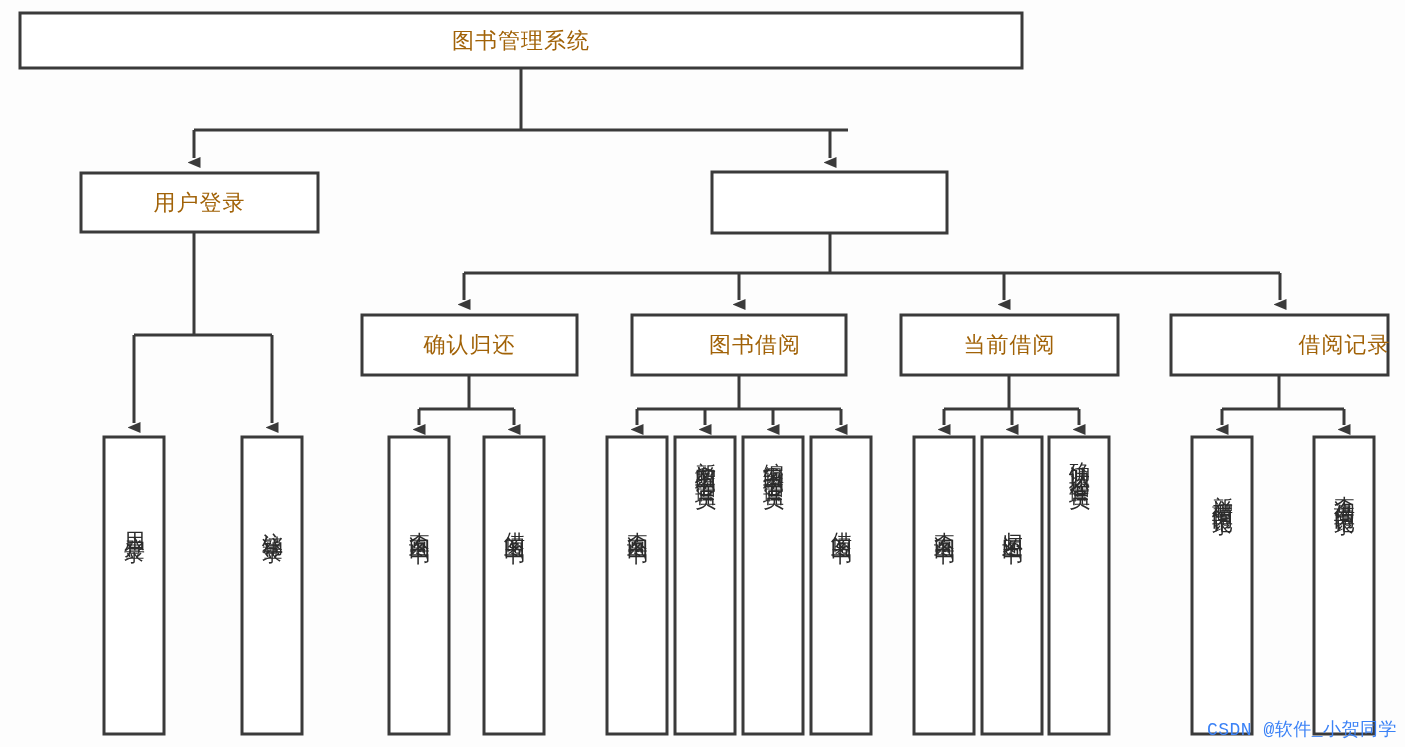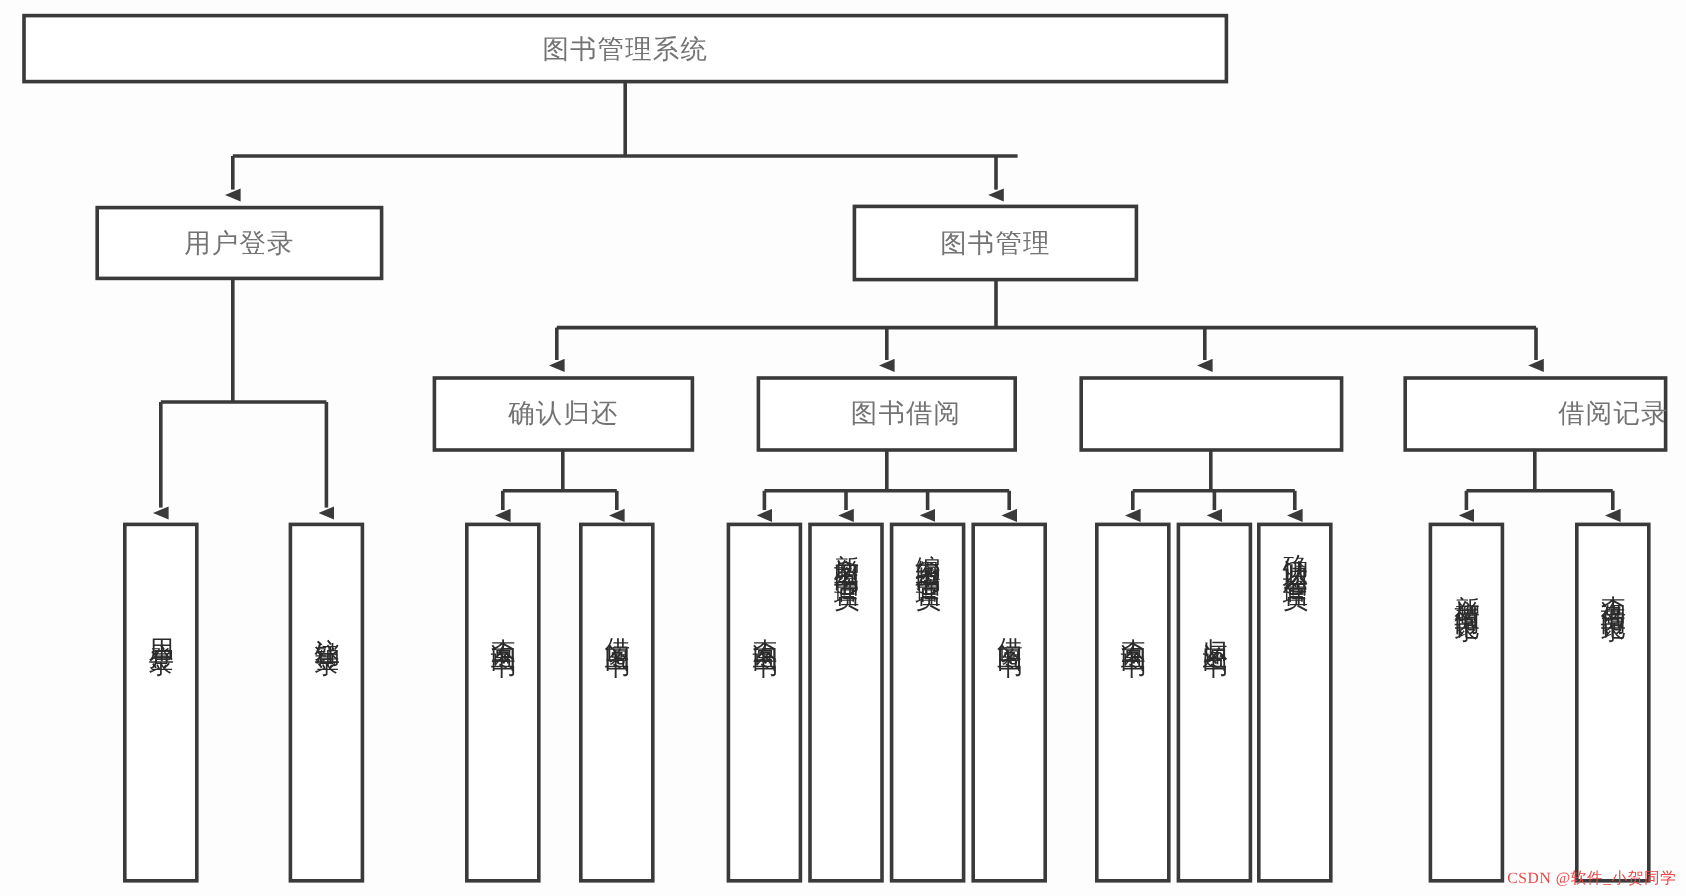--- a/index.html
+++ b/index.html
@@ -61,31 +61,31 @@
   .htext-holder {
     position: absolute;
     display: flex;
     align-items: center;
     justify-content: center;
     pointer-events: none;
   }
   .htext {
     font-family: "DejaVu Sans", "Liberation Sans", sans-serif;
     font-size: 22px;
-    color: #737373;
+    color: #a16207;
     letter-spacing: 1px;
     white-space: nowrap;
   }
   #watermark {
     position: absolute;
     right: 8px;
     bottom: 6px;
-    font-family: Liberation Serif, serif;
-    font-size: 13px;
-    color: #ef4444;
+    font-family: Liberation Mono, monospace;
+    font-size: 18px;
+    color: #3b82f6;
     letter-spacing: 0.5px;
     white-space: nowrap;
   }
 </style>
 </head>
 <body>
 
 <div id="diagram-root">
 
   <svg class="diagram-canvas" viewBox="0 0 1405 747" xmlns="http://www.w3.org/2000/svg">
@@ -179,30 +179,30 @@
     <rect class="node-rect" x="1314" y="437" width="60" height="297"></rect>
   </svg>
 
   <div class="htext-holder" style="left:20px; top:13px; width:1002px; height:55px;">
     <span class="htext">图书管理系统</span>
   </div>
 
   <div class="htext-holder" style="left:81px; top:173px; width:237px; height:59px;">
     <span class="htext">用户登录</span>
   </div>
-  <div class="htext-holder" style="left:712px; top:172px; width:235px; height:61px;">
-    <span class="htext">图书管理</span>
-  </div>
 
   <div class="htext-holder" style="left:362px; top:315px; width:215px; height:60px;">
     <span class="htext">确认归还</span>
   </div>
   <div class="htext-holder" style="left:632px; top:315px; width:246px; height:60px;">
     <span class="htext">图书借阅</span>
   </div>
+  <div class="htext-holder" style="left:901px; top:315px; width:217px; height:60px;">
+    <span class="htext">当前借阅</span>
+  </div>
   <div class="htext-holder" style="left:1224px; top:315px; width:217px; height:60px;margin-left:12px;">
     <span class="htext">借阅记录</span>
   </div>
 
   <div class="vtext-holder" style="left:104px; top:437px; width:60px; height:297px; padding-top:78px;">
     <span class="vtext">用户登录</span>
   </div>
   <div class="vtext-holder" style="left:242px; top:437px; width:60px; height:297px; padding-top:78px;">
     <span class="vtext">注销登录</span>
   </div>

